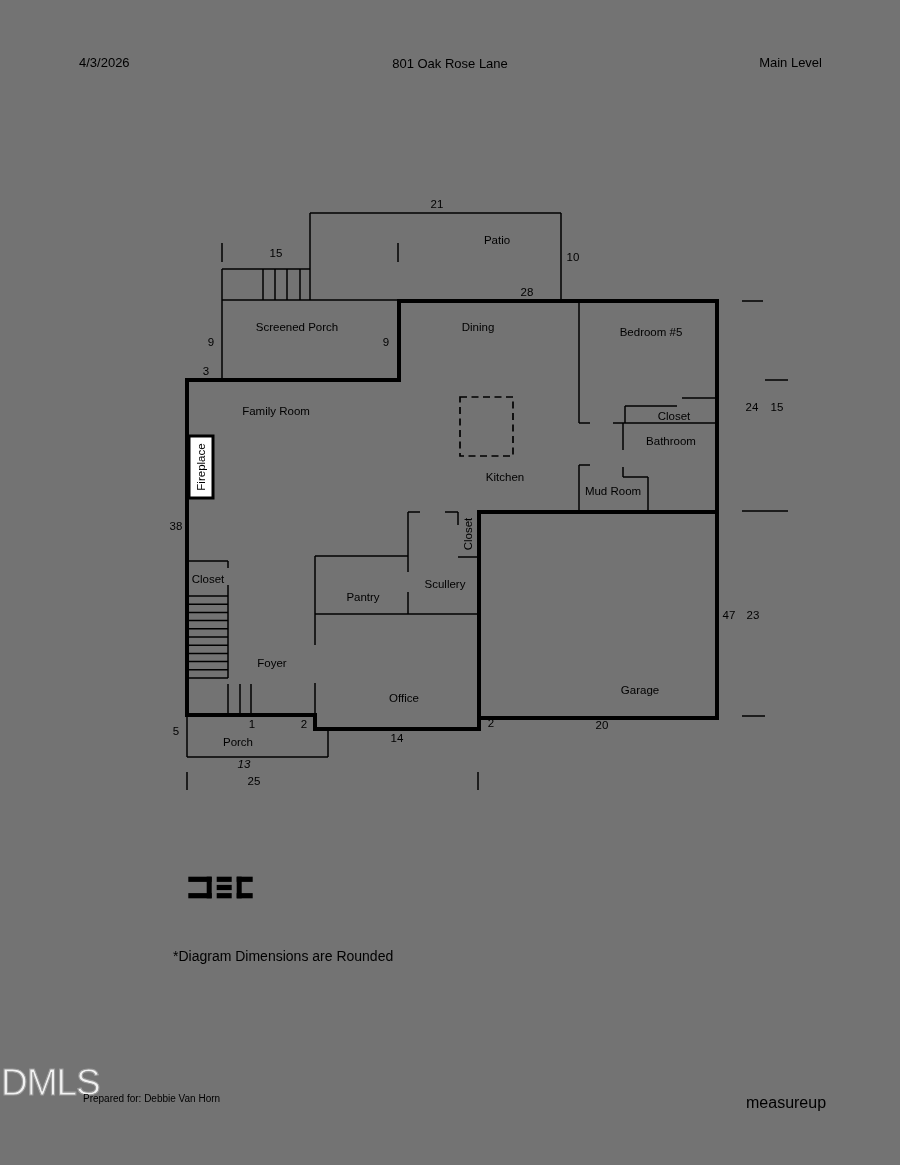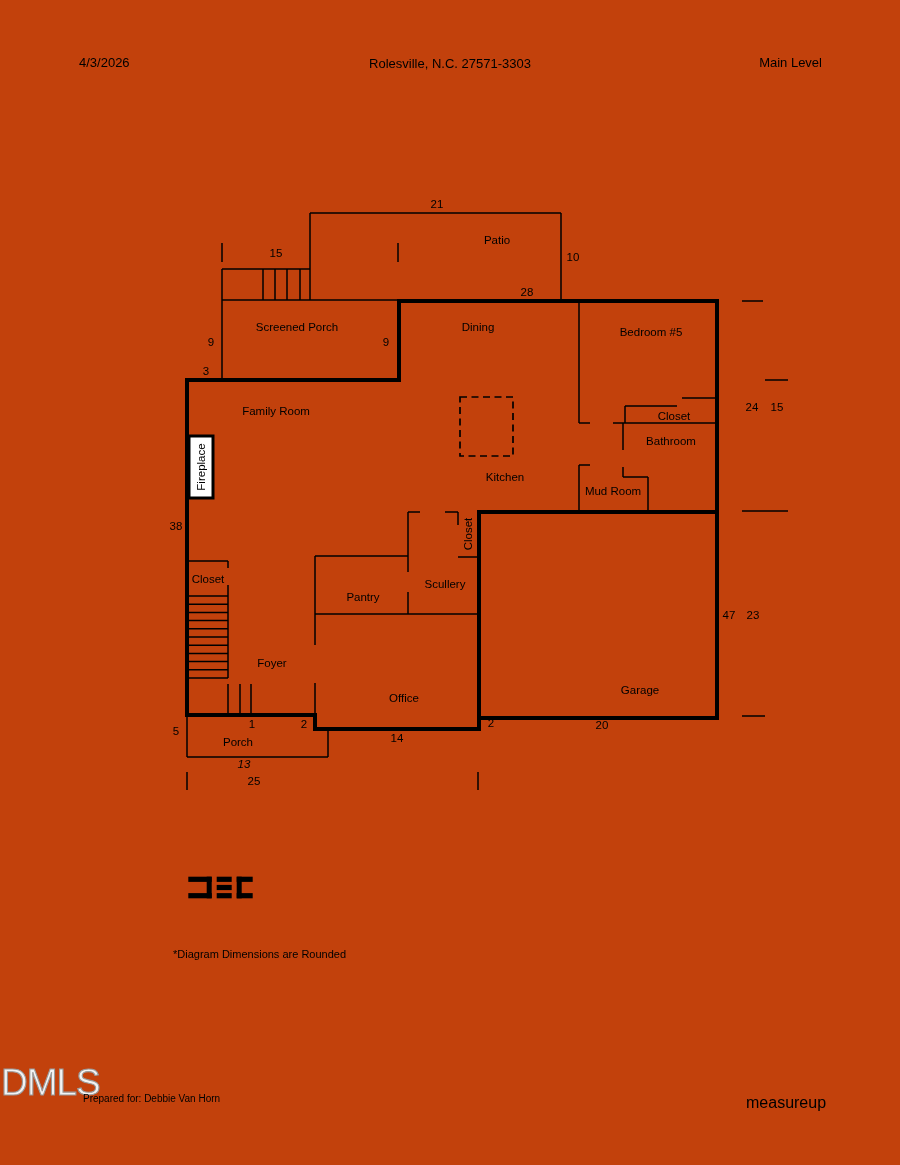--- a/index.html
+++ b/index.html
@@ -1,54 +1,54 @@
 <!DOCTYPE html>
 <html><head>
 <meta charset="utf-8">
 <style>
   html,body{margin:0;padding:0;background:#ffffff;}
   #page{
     position:relative;
     width:900px;height:1165px;
-    background:#c2410c;
+    background:#737373;
     font-family:"Liberation Sans", sans-serif;
     color:#000;
     overflow:hidden;
   }
   .hdr{position:absolute;font-size:13px;white-space:nowrap;}
   #hdr-date{left:79px;top:55px;}
   #hdr-addr{left:0;top:54px;width:900px;text-align:center;line-height:19px;}
   #hdr-level{right:78px;top:55px;margin-left:38px;}
   #plan-svg{position:absolute;left:0;top:0;}
   .room-label{
     position:absolute;transform:translate(-50%,-50%);
     font-size:11.5px;white-space:nowrap;color:#000;z-index:3;
   }
   .room-label.rotated{transform:translate(-50%,-50%) rotate(-90deg);}
   .dim-label{
     position:absolute;transform:translate(-50%,-50%);
     font-size:11.5px;white-space:nowrap;color:#000;z-index:3;
   }
-  #footnote{position:absolute;left:173px;top:948px;font-size:11px;}
+  #footnote{position:absolute;left:173px;top:948px;font-size:14px;}
   #watermark{
     position:absolute;left:1px;top:1062px;z-index:1;
     font-size:37px;letter-spacing:-1px;
     color:#f2f2f2;-webkit-text-stroke:1.1px #9a9a9a;
   }
   #prepared{position:absolute;left:83px;top:1093px;font-size:10px;z-index:2;}
   #brand{position:absolute;left:746px;top:1094px;font-size:16px;z-index:2;}
 </style>
 </head>
 <body>
 
 <div id="page">
 
   <div class="hdr" id="hdr-date">4/3/2026</div>
   <div class="hdr" id="hdr-addr">
-    <div>Rolesville, N.C. 27571-3303</div>
+    <div>801 Oak Rose Lane</div>
   </div>
   <div class="hdr" id="hdr-level">Main Level</div>
 
   <svg id="plan-svg" width="900" height="1165" viewBox="0 0 900 1165" fill="none" stroke="#000" stroke-width="1.5">
 
     <line x1="310" y1="213" x2="561" y2="213"></line>
     <line x1="310" y1="213" x2="310" y2="300"></line>
     <line x1="561" y1="213" x2="561" y2="300"></line>
 
     <line x1="222" y1="243" x2="222" y2="262"></line>

